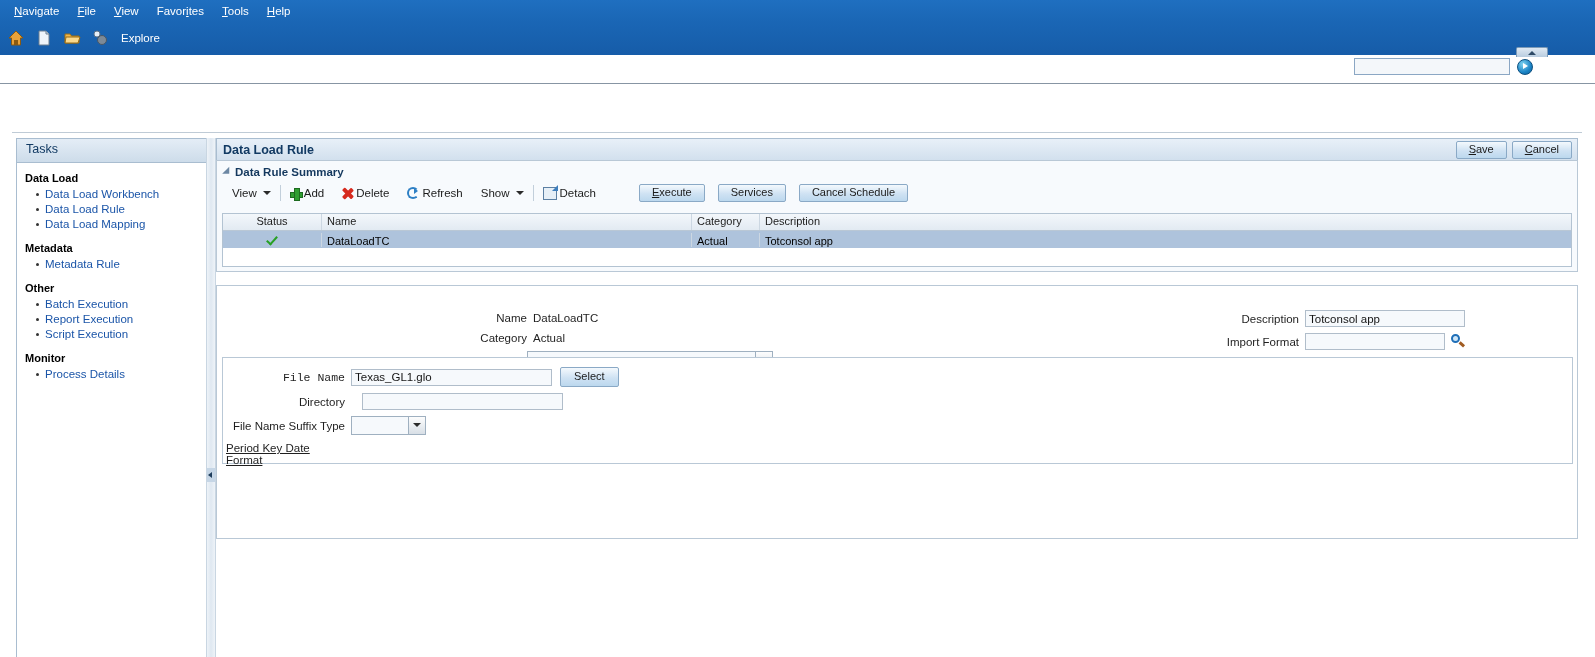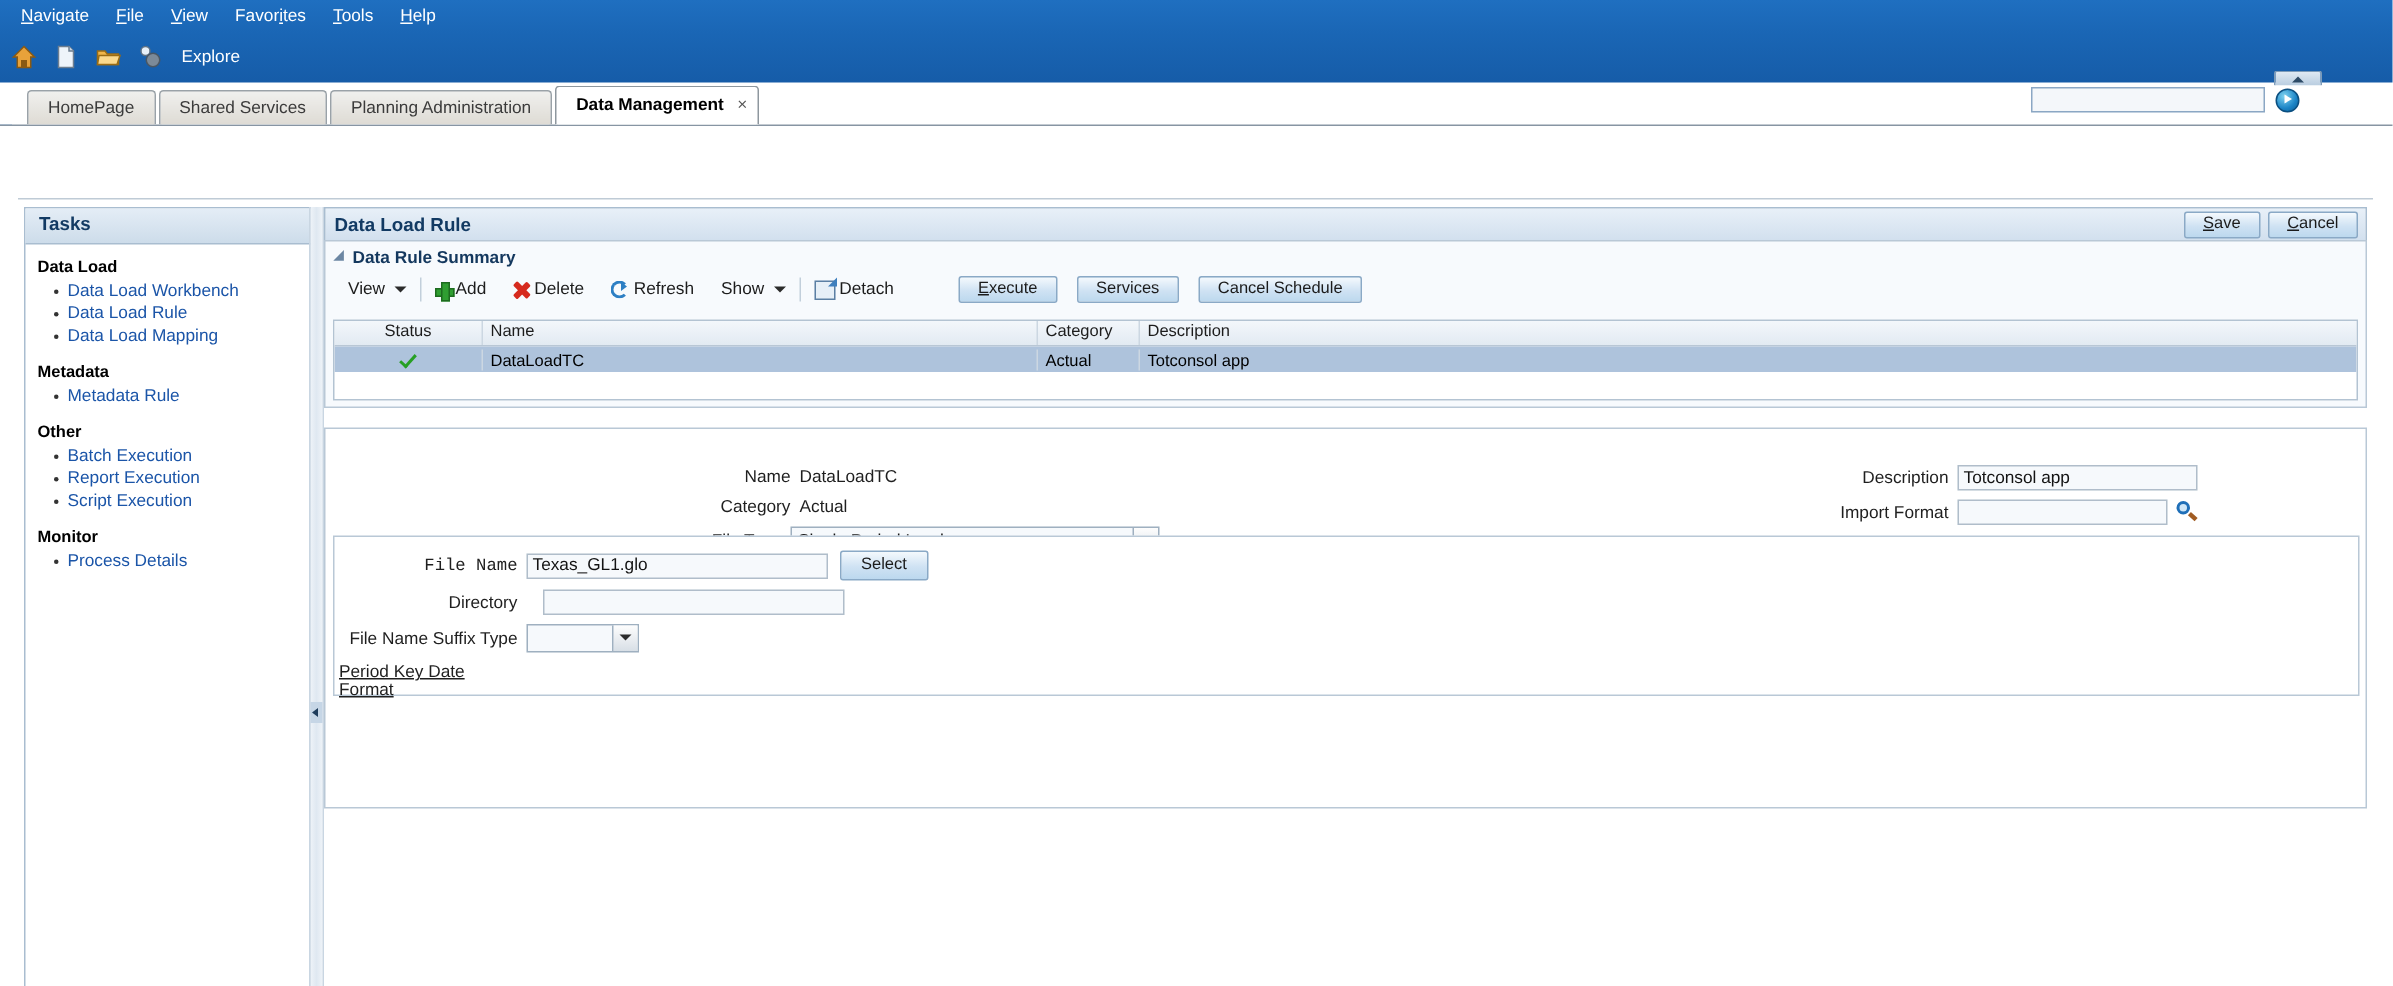--- a/index.html
+++ b/index.html
@@ -169,21 +169,21 @@
     position: absolute; left: 16px; top: 54px;
     width: 190px; height: 575px;
     border: 1px solid #a9bdd0;
     border-bottom: none;
     background: #ffffff;
   }
   .tasks-head {
     height: 20px;
     background: linear-gradient(to bottom,#e4edf6,#cddcea);
     border-bottom: 1px solid #a9bdd0;
-    font-weight: bold;
+    font-weight: normal;
     font-size: 12.5px;
     color: #123a63;
     padding: 3px 0 0 9px;
   }
   .tasks-body { padding: 9px 0 0 6px; }
   .task-group {
     font-weight: bold; font-size: 11px; color: #000;
     margin: 10px 0 3px 2px;
   }
   .task-group:first-child { margin-top: 0; }
@@ -505,34 +505,20 @@
 
   <div class="collapse-tab"></div>
 
   <div class="search-area">
     <span class="search-label">Search:</span>
     <input class="search-input" type="text" value="" placeholder="" style="">
     <span class="search-go"></span>
     <span class="advanced-label">Advanced</span>
   </div>
 
-  <div class="apptabs">
-    <div class="apptab">
-      <span>HomePage</span>
-    </div>
-    <div class="apptab">
-      <span>Shared Services</span>
-    </div>
-    <div class="apptab">
-      <span>Planning Administration</span>
-    </div>
-    <div class="apptab active">
-      <span>Data Management</span><span class="x">×</span>
-    </div>
-  </div>
 </div>
 
 <div class="leftblue"></div>
 
 <div class="page">
 
   <div class="subtabs">
     <div class="subtab active">
       <span>Workflow</span>
     </div>

